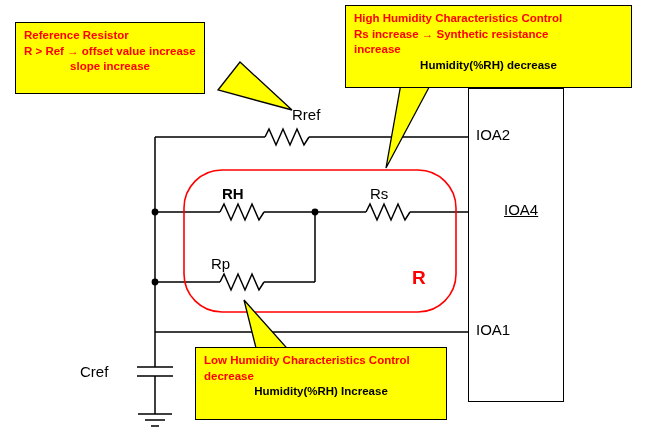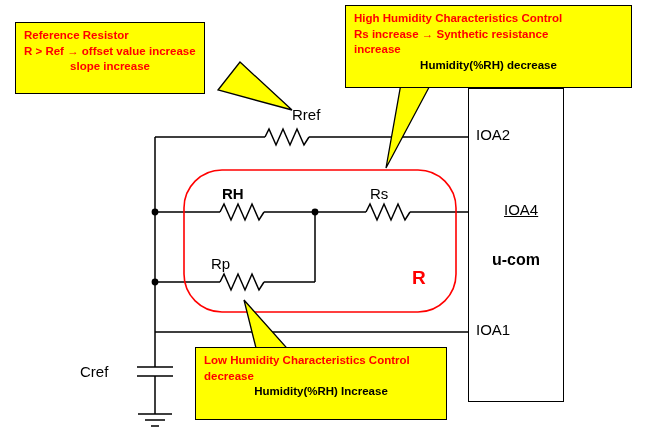--- a/index.html
+++ b/index.html
@@ -82,21 +82,20 @@
 
     <polygon class="tail" points="218,90 240,62 292,110"></polygon>
     <polygon class="tail" points="402,78 434,78 386,168"></polygon>
     <polygon class="tail" points="258,356 294,356 244,300"></polygon>
   </svg>
 
   <div class="ucom-box"></div>
   <div class="lbl pin" style="left:476px; top:126px;">IOA2</div>
   <div class="lbl pin" style="left:504px; top:201px;text-decoration:underline;">IOA4</div>
   <div class="lbl pin" style="left:476px; top:321px;">IOA1</div>
-  <div class="lbl bold ucom-lbl">u-com</div>
 
   <div class="lbl" style="left:266px; top:106px;margin-left:26px;">Rref</div>
   <div class="lbl bold" style="left:222px; top:185px;">RH</div>
   <div class="lbl" style="left:370px; top:185px;">Rs</div>
   <div class="lbl" style="left:211px; top:255px;">Rp</div>
   <div class="lbl bold red-lbl" style="left:412px; top:267px;">R</div>
   <div class="lbl" style="left:80px; top:363px;text-align:right;">Cref</div>
 
   <div class="callout" style="left:15px; top:22px; width:190px; height:72px;">
     <div>Reference Resistor</div>

